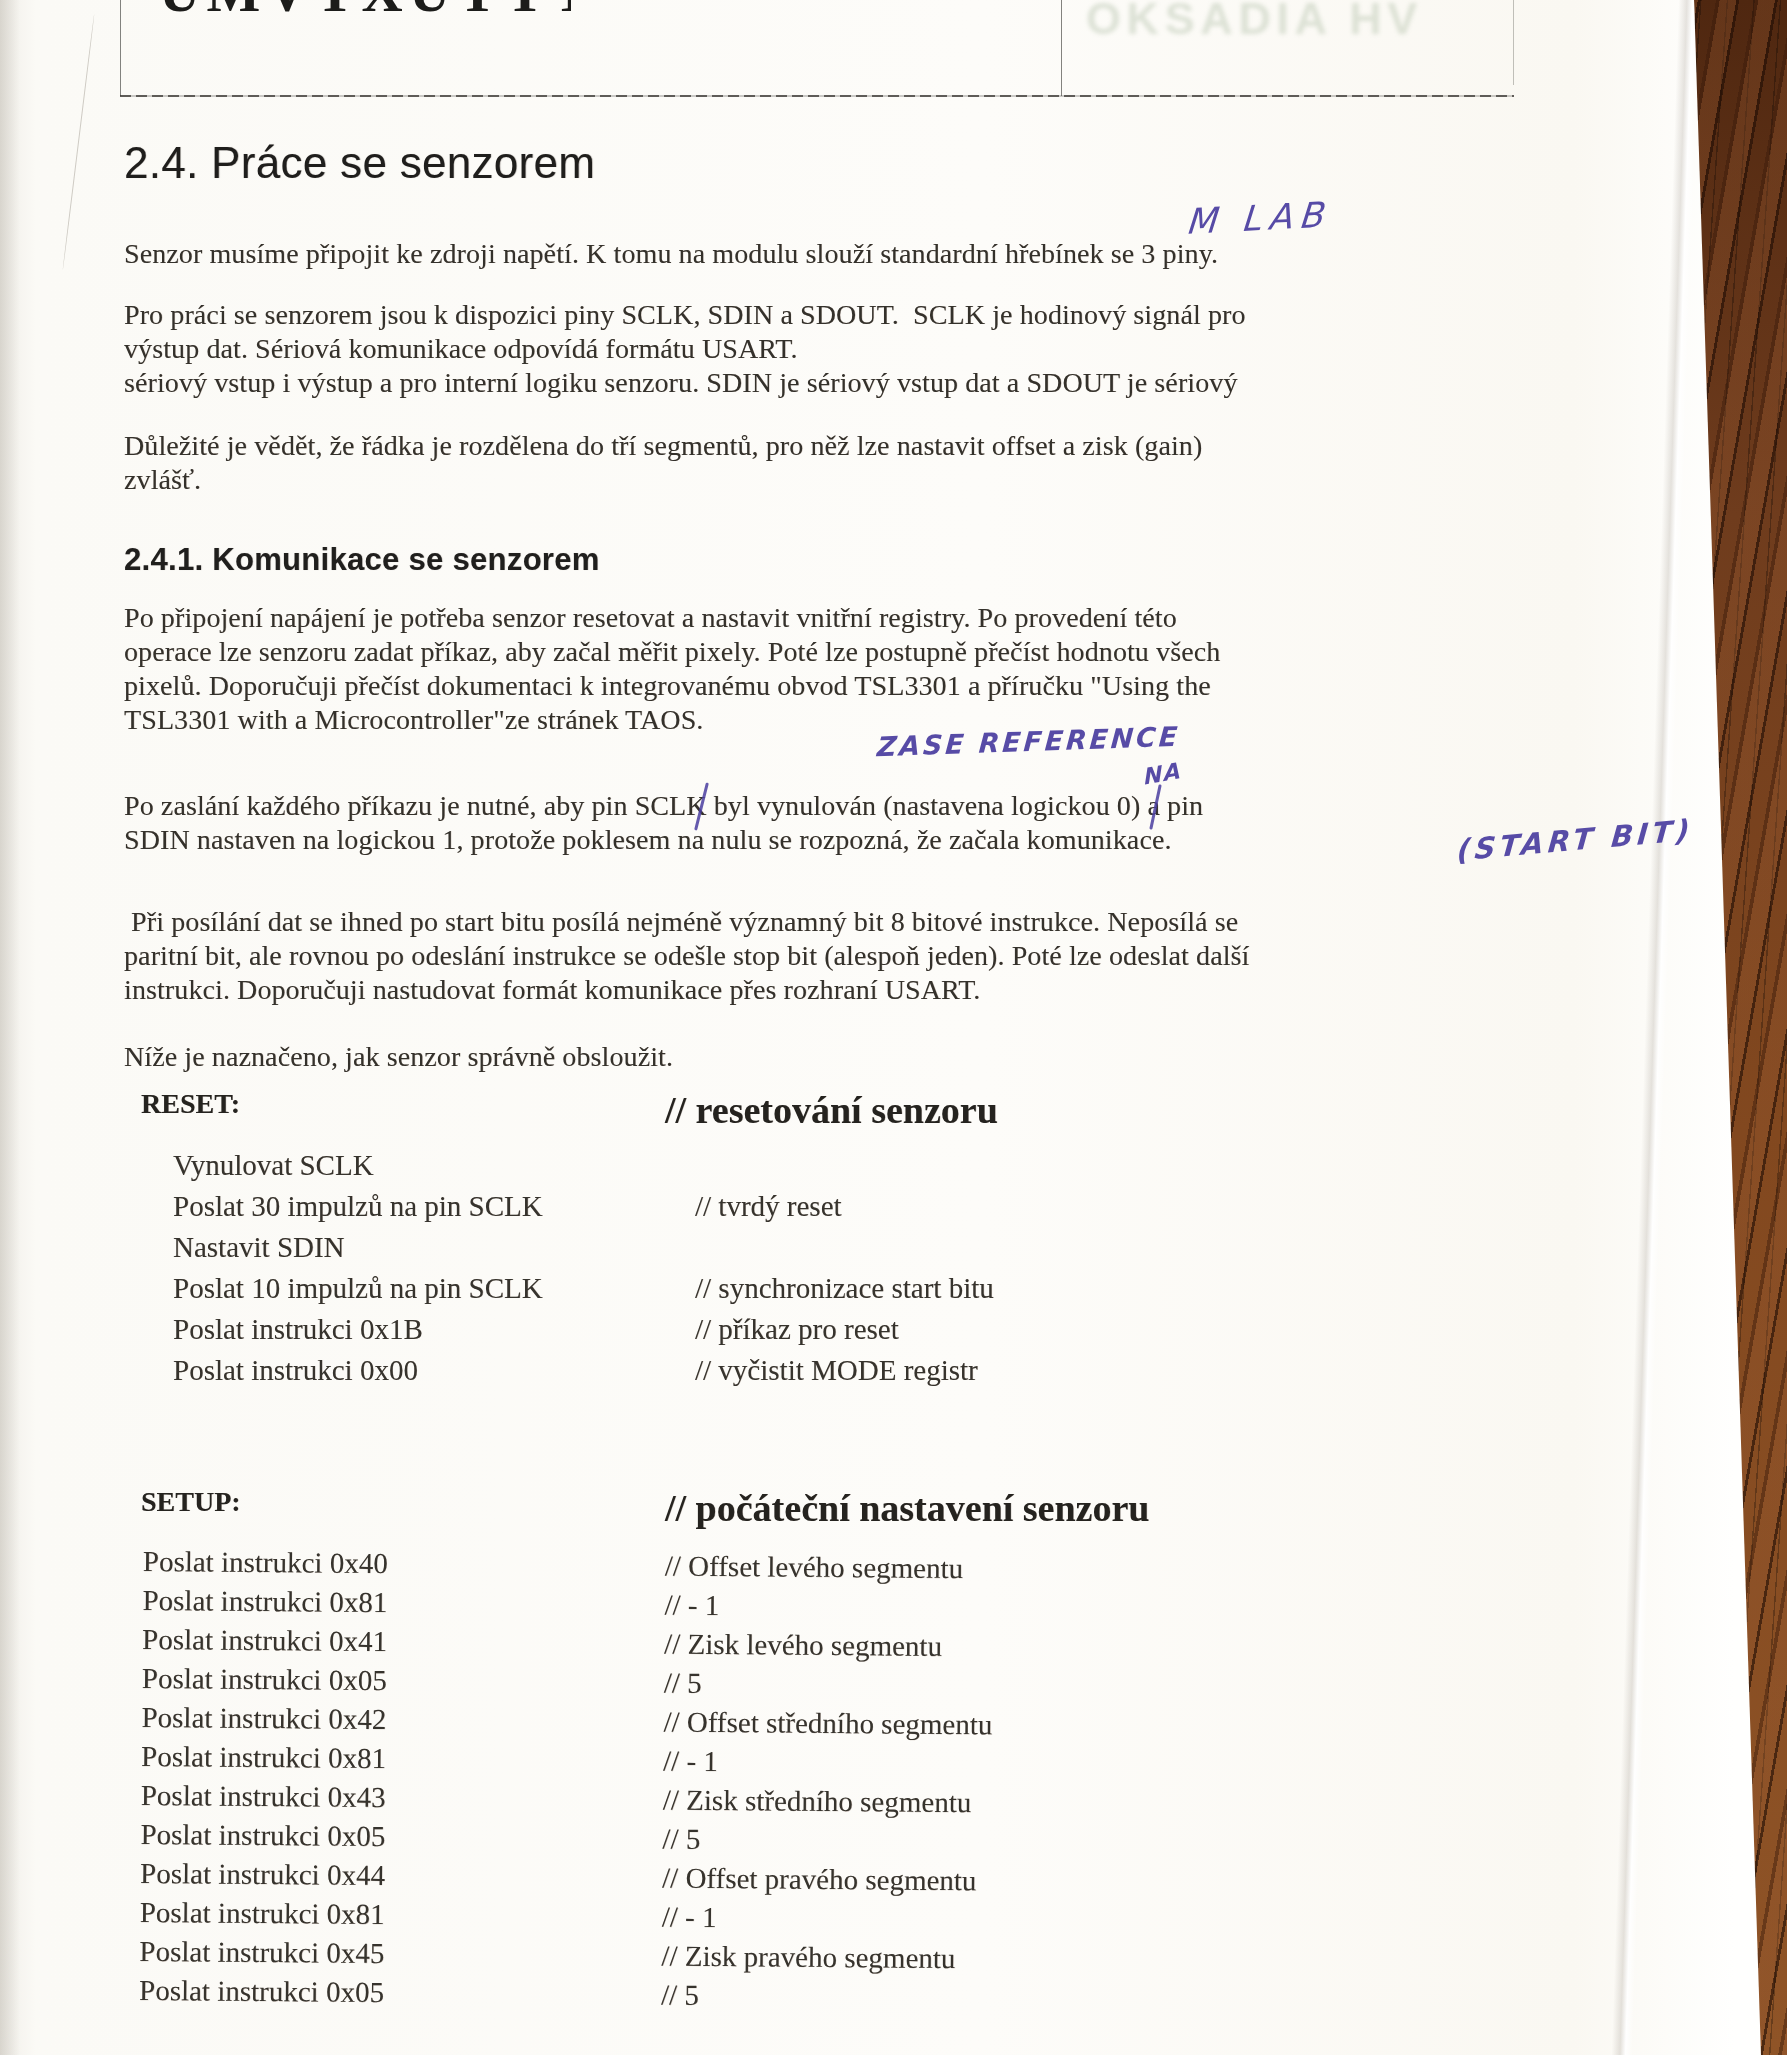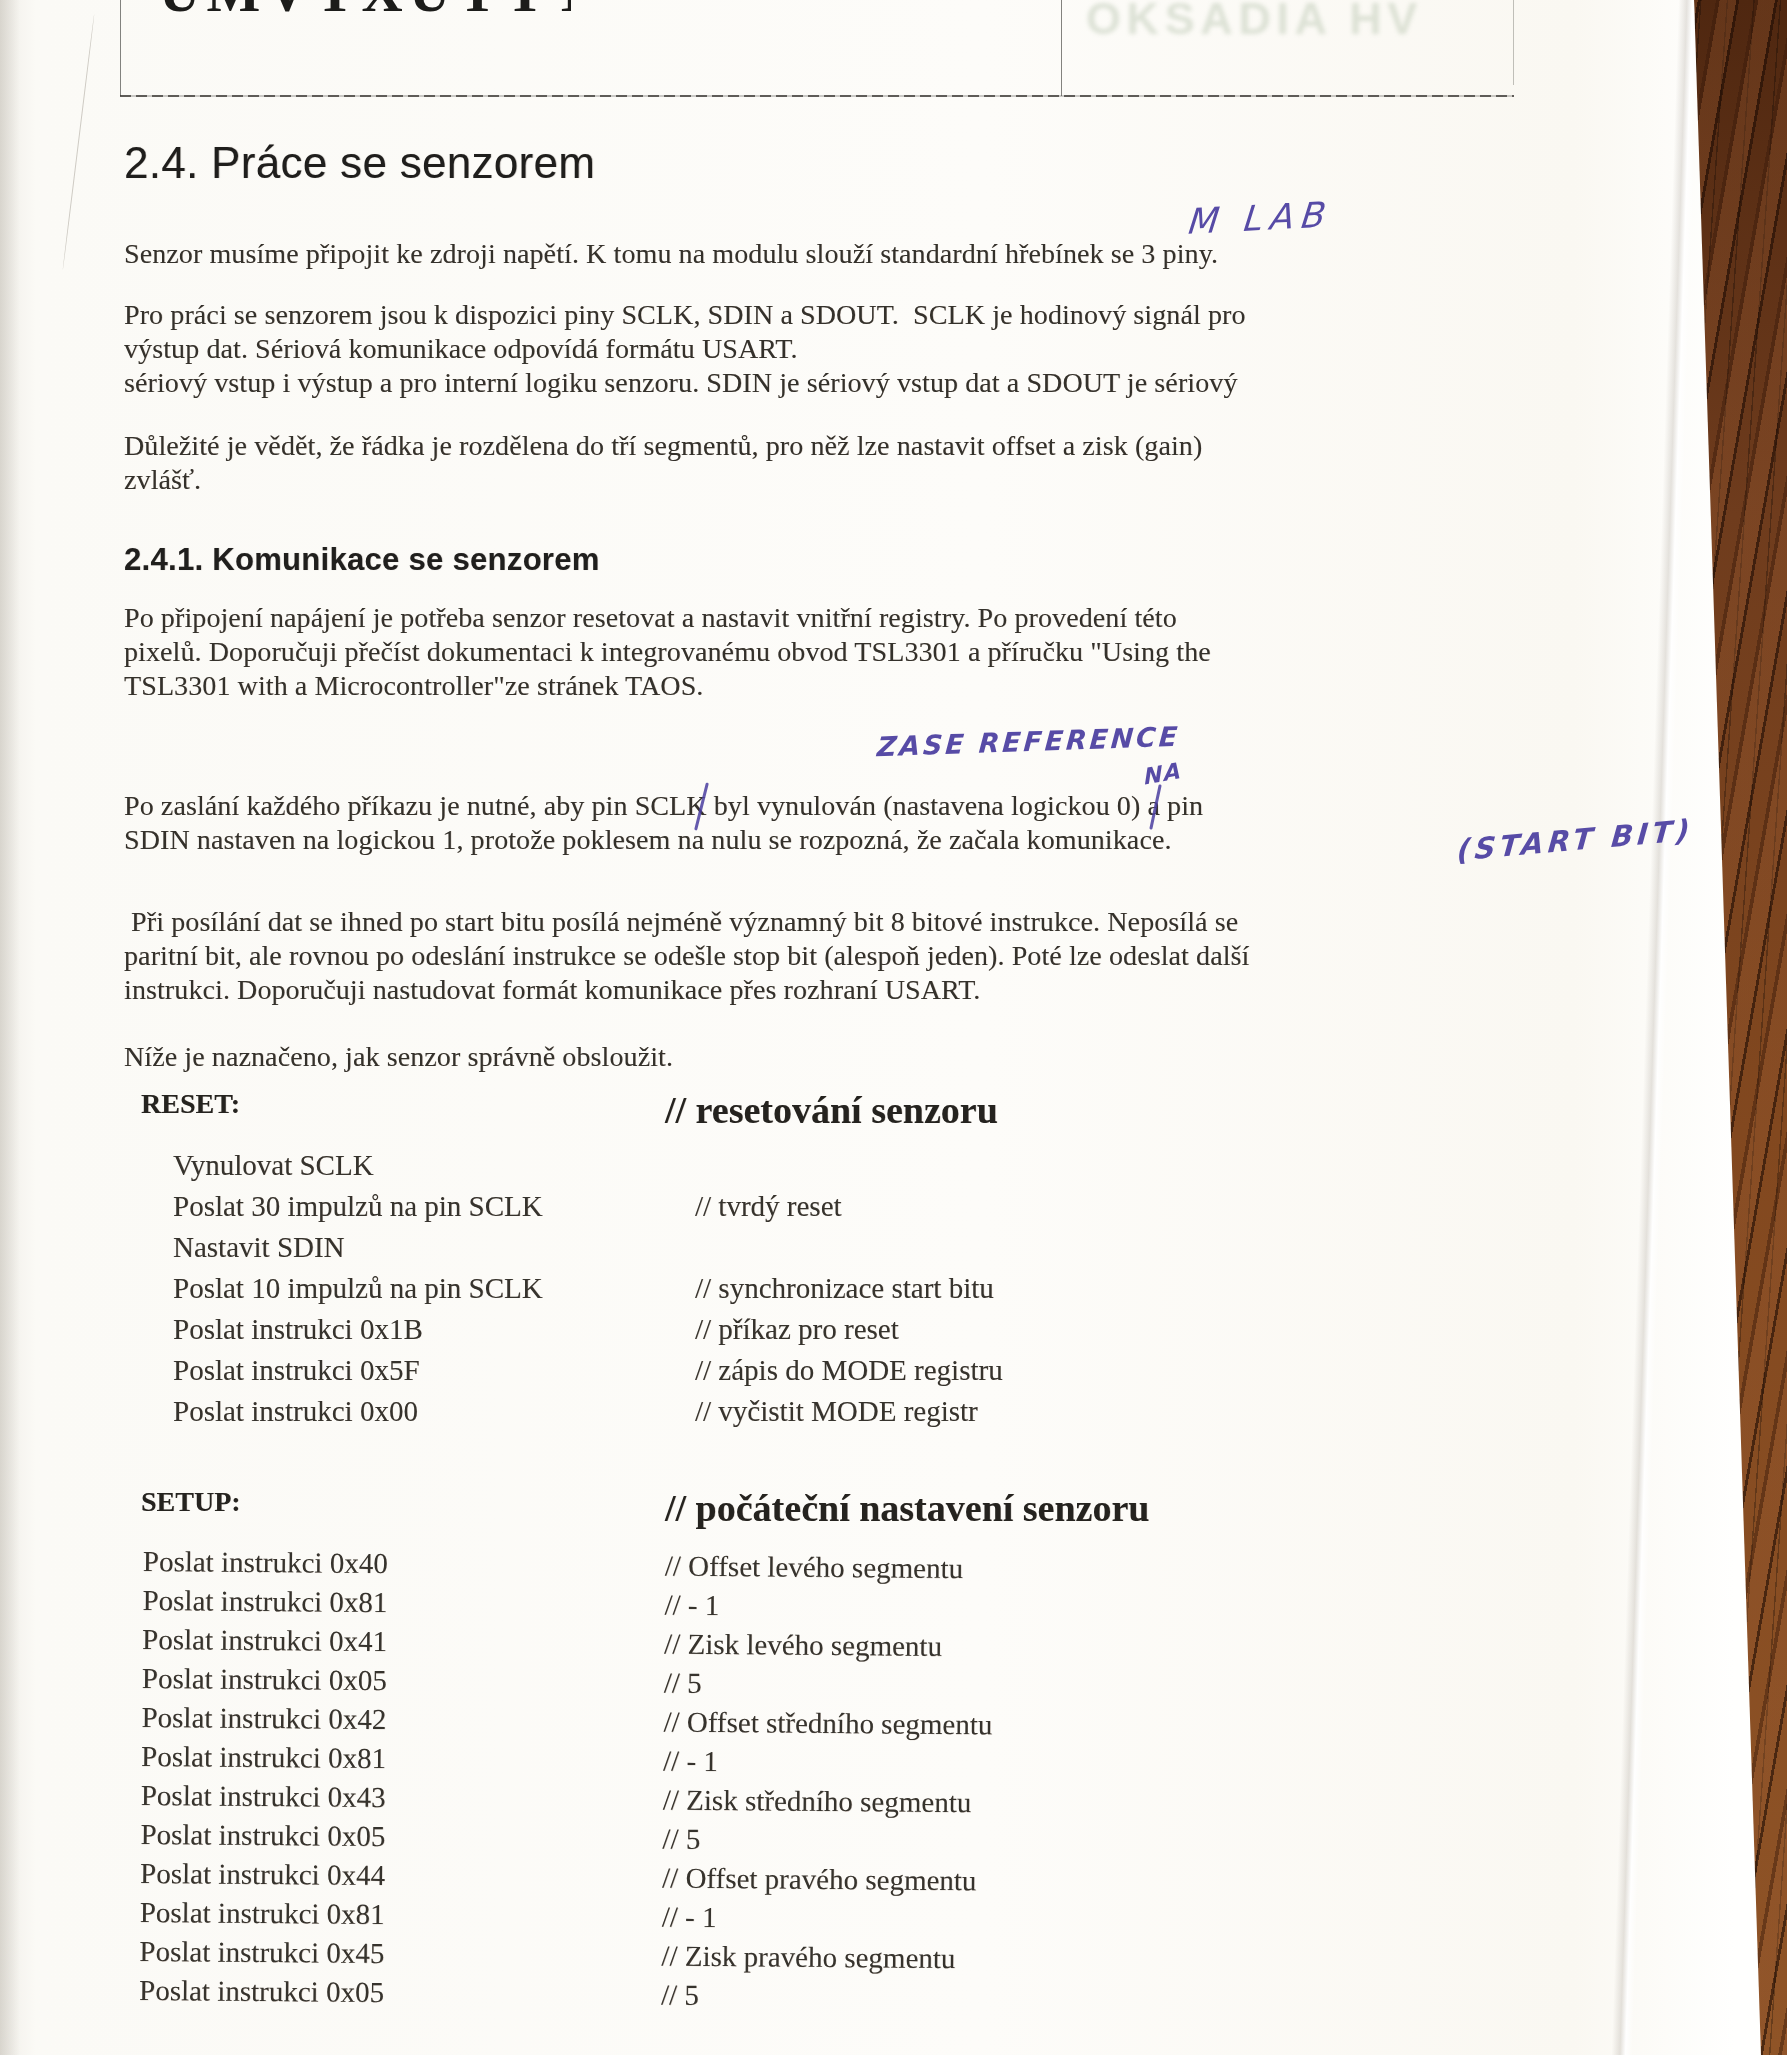--- a/index.html
+++ b/index.html
@@ -143,20 +143,21 @@
 
   <div class="para" style="top:429px">
     <div class="line">Důležité je vědět, že řádka je rozdělena do tří segmentů, pro něž lze nastavit offset a zisk (gain)</div>
     <div class="line">zvlášť.</div>
   </div>
 
   <div class="h2">2.4.1. Komunikace se senzorem</div>
 
   <div class="para" style="top:601px">
     <div class="line">Po připojení napájení je potřeba senzor resetovat a nastavit vnitřní registry. Po provedení této</div>
+    <div class="line">operace lze senzoru zadat příkaz, aby začal měřit pixely. Poté lze postupně přečíst hodnotu všech</div>
     <div class="line">pixelů. Doporučuji přečíst dokumentaci k integrovanému obvod TSL3301 a příručku "Using the</div>
     <div class="line">TSL3301 with a Microcontroller"ze stránek TAOS.</div>
   </div>
 
   <div class="para" style="top:789px">
     <div class="line">Po zaslání každého příkazu je nutné, aby pin SCLK byl vynulován (nastavena logickou 0) a pin</div>
     <div class="line">SDIN nastaven na logickou 1, protože poklesem na nulu se rozpozná, že začala komunikace.</div>
   </div>
 
   <div class="para" style="top:905px">
@@ -186,24 +187,20 @@
         <span class="cmd">Nastavit SDIN</span>
         <span class="ccomment"></span>
       </div>
     <div class="crow">
         <span class="cmd">Poslat 10 impulzů na pin SCLK</span>
         <span class="ccomment">// synchronizace start bitu</span>
       </div>
     <div class="crow">
         <span class="cmd">Poslat instrukci 0x1B</span>
         <span class="ccomment">// příkaz pro reset</span>
-      </div>
-    <div class="crow">
-        <span class="cmd">Poslat instrukci 0x5F</span>
-        <span class="ccomment">// zápis do MODE registru</span>
       </div>
     <div class="crow">
         <span class="cmd">Poslat instrukci 0x00</span>
         <span class="ccomment">// vyčistit MODE registr</span>
       </div>
   </div>
 
   <div class="lblrow" style="top:1486px">
     <span class="lbl">SETUP:</span>
     <span class="lblc">// počáteční nastavení senzoru</span>

